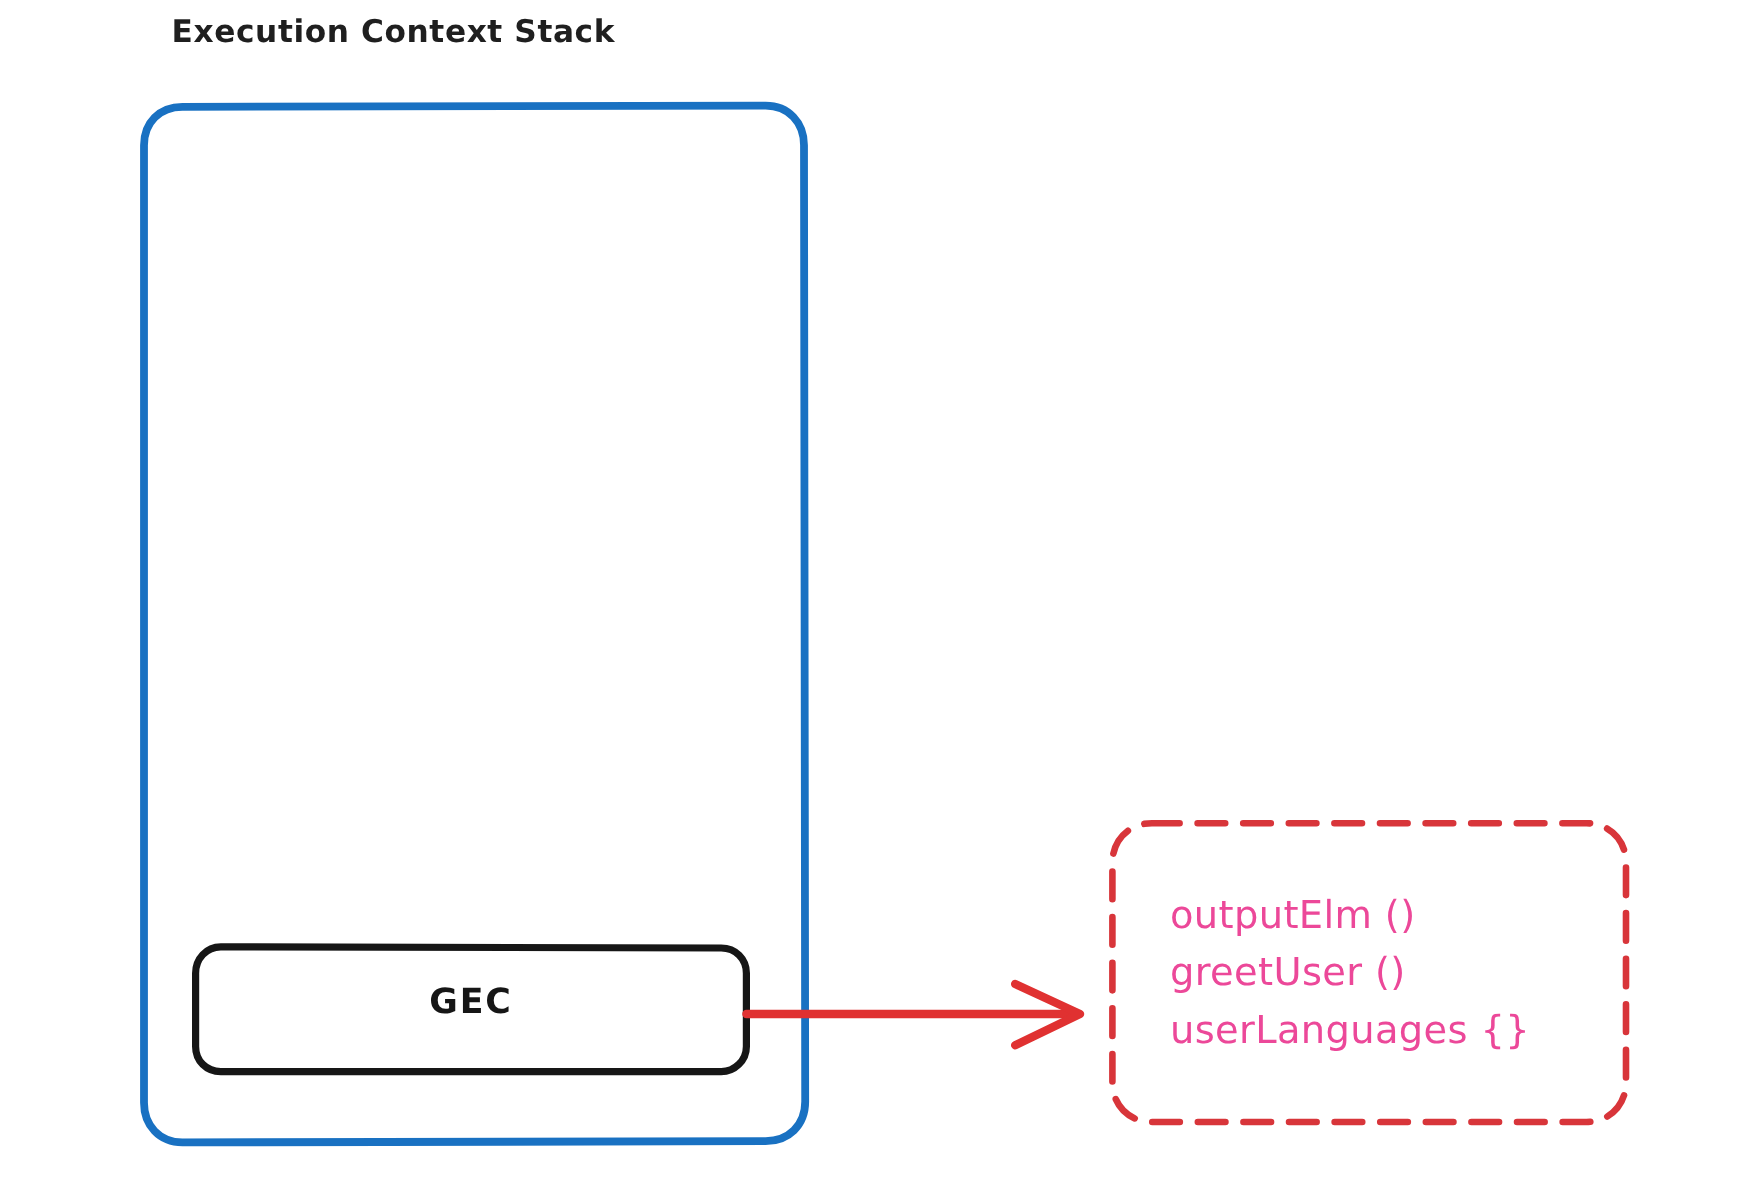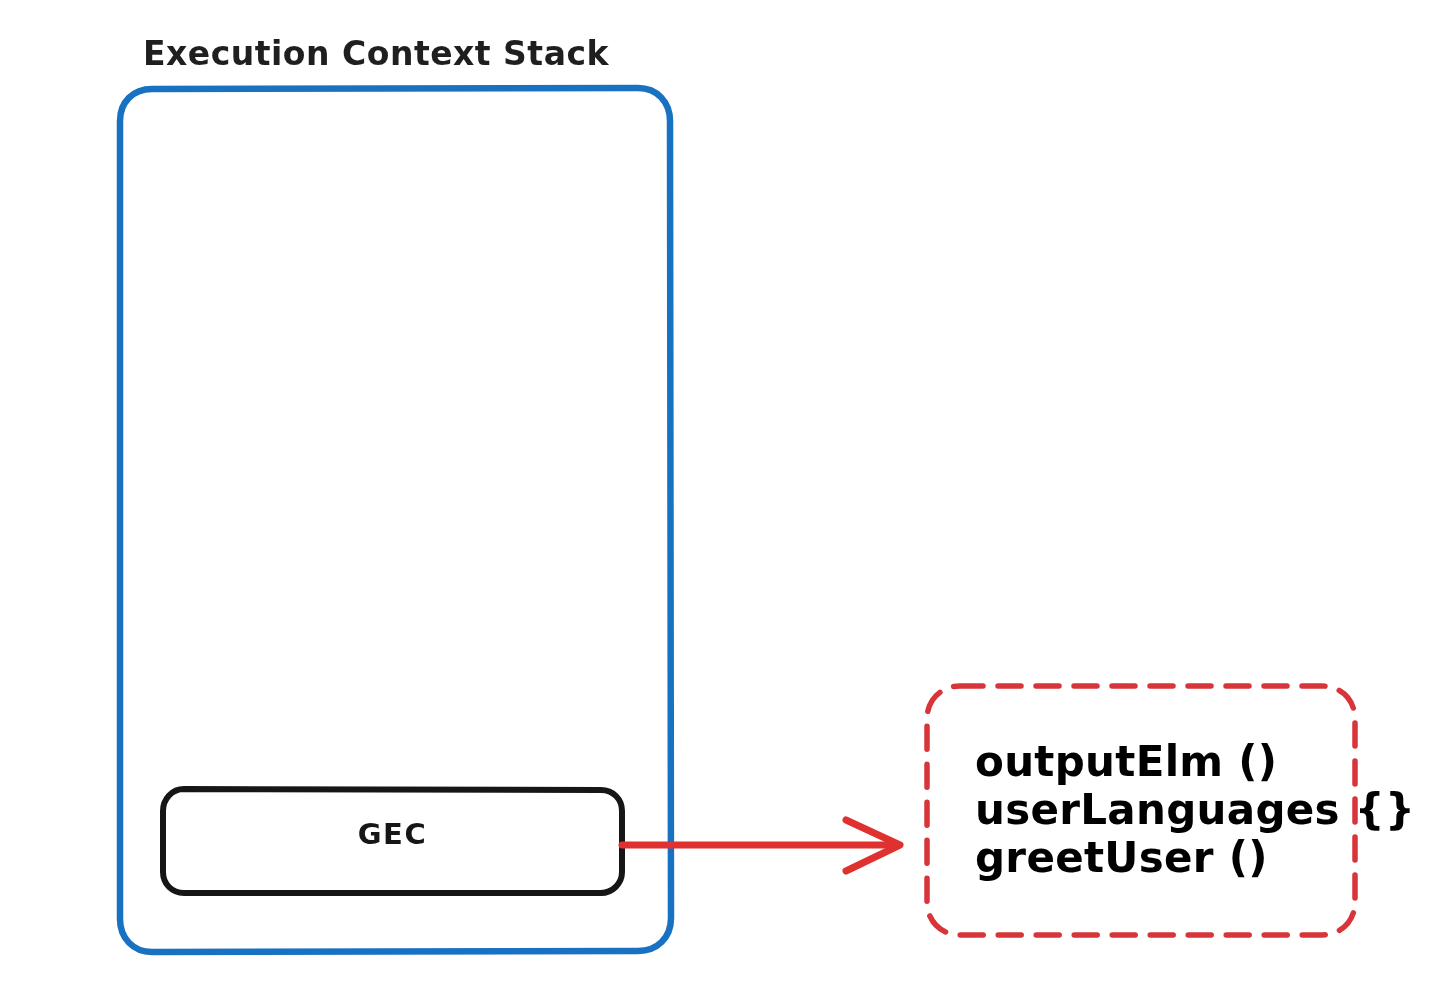--- a/index.html
+++ b/index.html
@@ -21,23 +21,23 @@
     left: 0;
     top: 0;
     width: 1456px;
     height: 1000px;
   }
 
   
   .diagram-title {
     position: absolute;
     left: 143px;
-    top: 34px;
+    top: 12px;
     font-family: "DejaVu Sans", sans-serif;
-    font-size: 33px;
+    font-size: 26px;
     font-weight: 700;
     letter-spacing: 0.5px;
     color: #1f1f1f;
     white-space: nowrap;
     line-height: 1.2;
   }
 
   
   .gec-label {
     position: absolute;
@@ -54,24 +54,24 @@
     letter-spacing: 1.5px;
     color: #161616;
   }
 
   
   .vars-list {
     position: absolute;
     left: 975px;
     top: 738px;
     width: 360px;
-    color: #000000;
+    color: #ec4899;
     font-family: "DejaVu Sans", sans-serif;
-    font-size: 42px;
-    font-weight: 700;
+    font-size: 32px;
+    font-weight: 400;
     letter-spacing: 0.3px;
     line-height: 48px;
     white-space: nowrap;
   }
   .vars-list .var-line {
     display: block;
   }
 </style>
 </head>
 <body>
@@ -119,15 +119,15 @@
              C 927 700 941 686 960 686 Z" fill="none" stroke="#d8353a" stroke-width="5.5" stroke-linecap="round" stroke-linejoin="round" stroke-dasharray="23 15"></path>
   </g>
 </svg>
 
 <div class="diagram-title">Execution Context Stack</div>
 
 <div class="gec-label">GEC</div>
 
 <div class="vars-list">
   <span class="var-line">outputElm ()</span>
+  <span class="var-line">greetUser ()</span>
   <span class="var-line">userLanguages {}</span>
-  <span class="var-line">greetUser ()</span>
 </div>
 
 </body></html>

